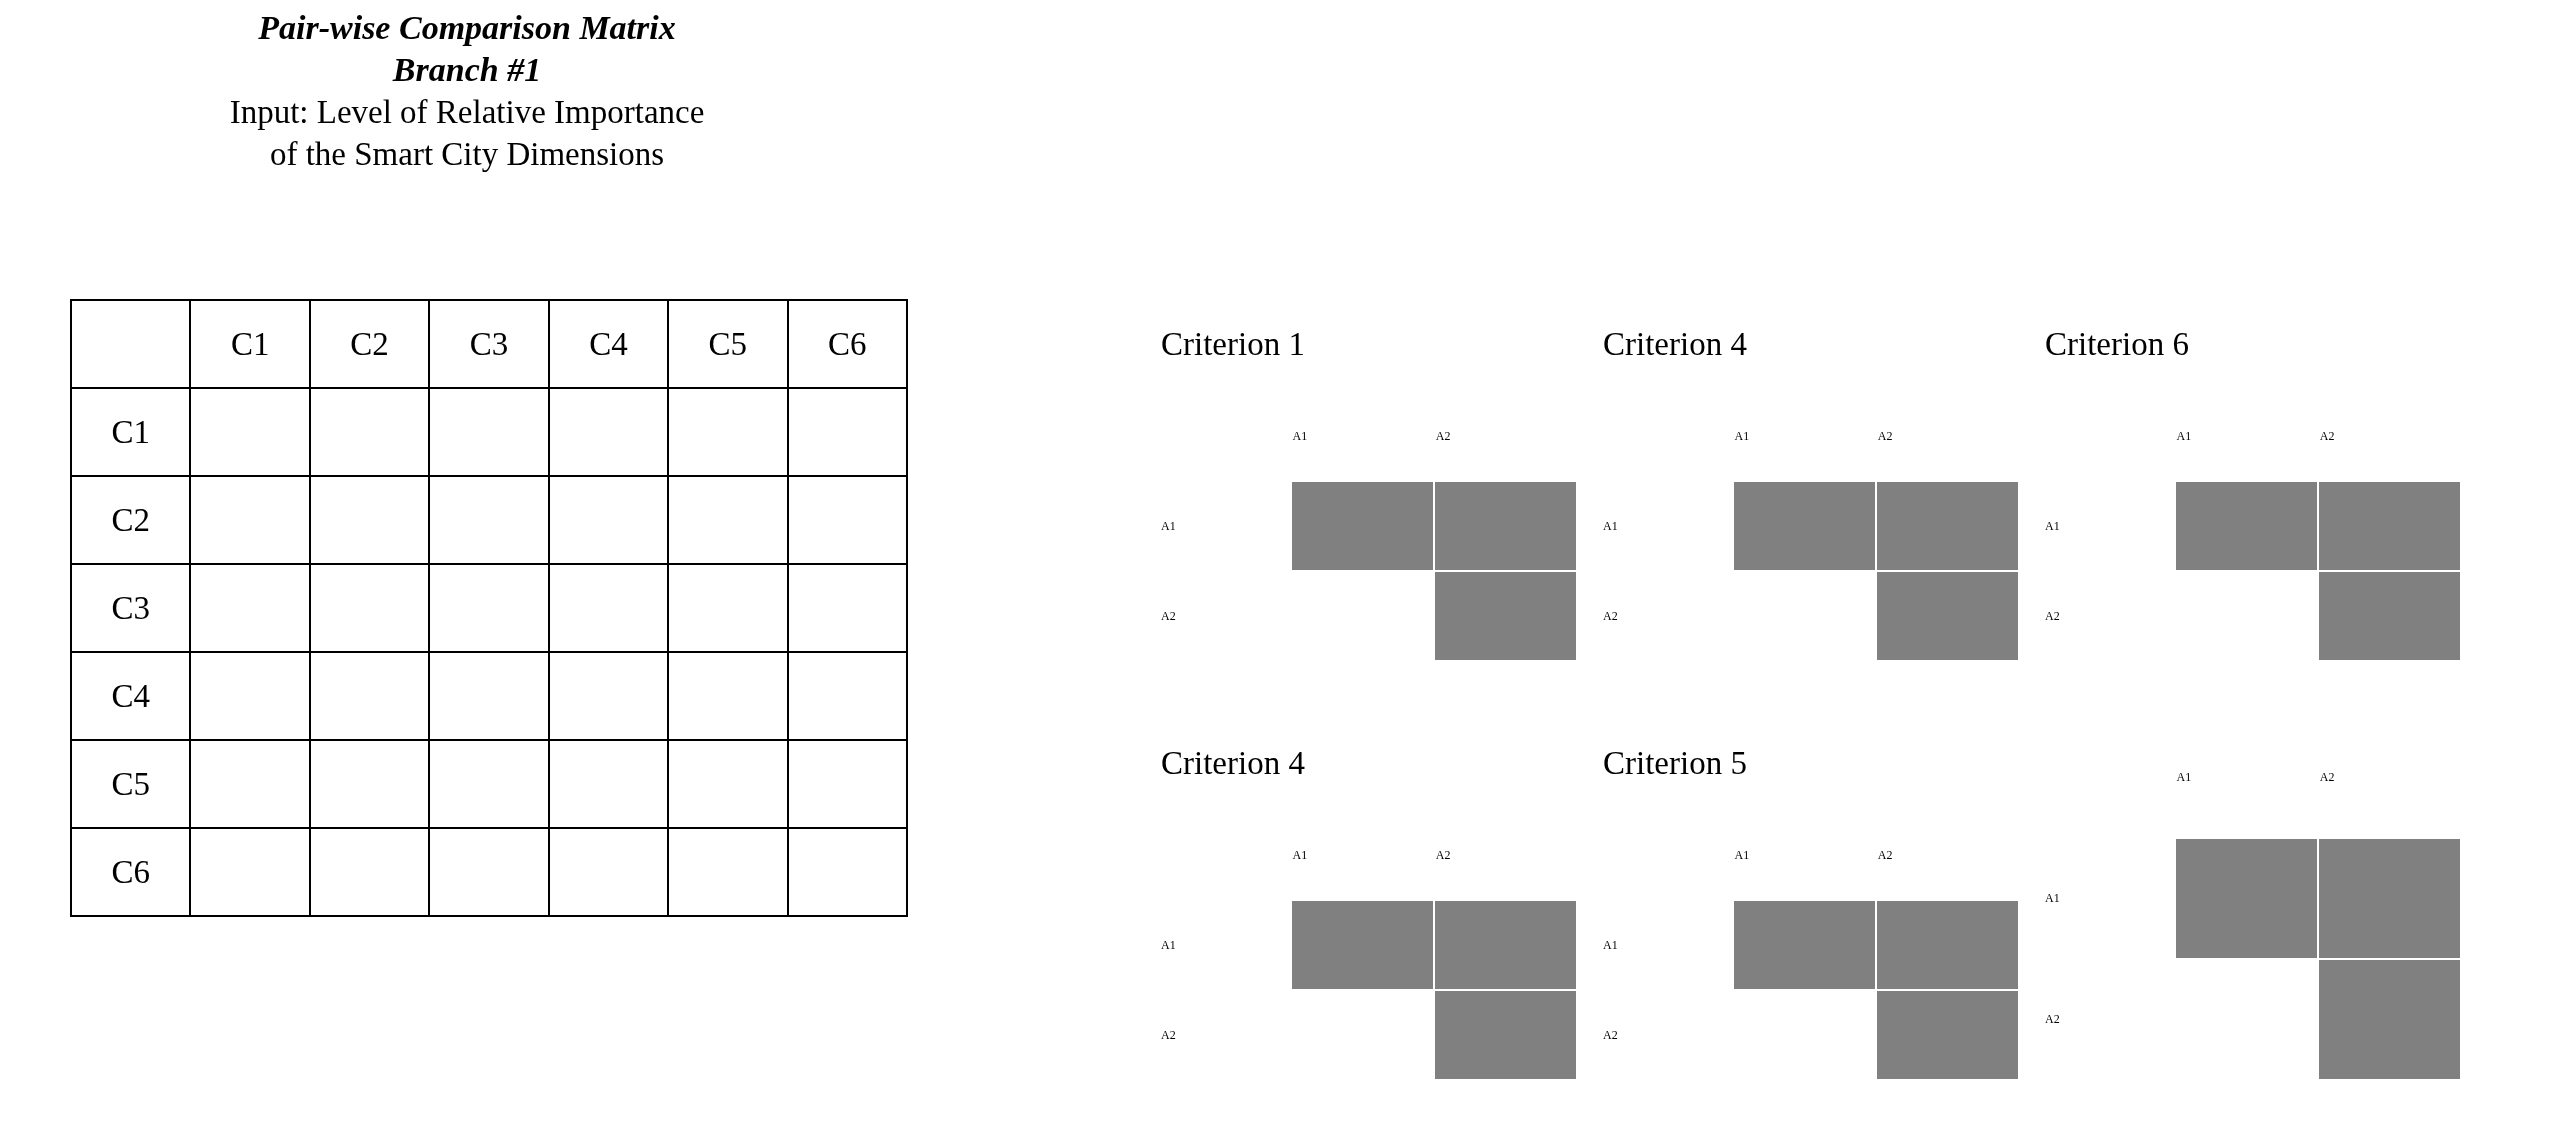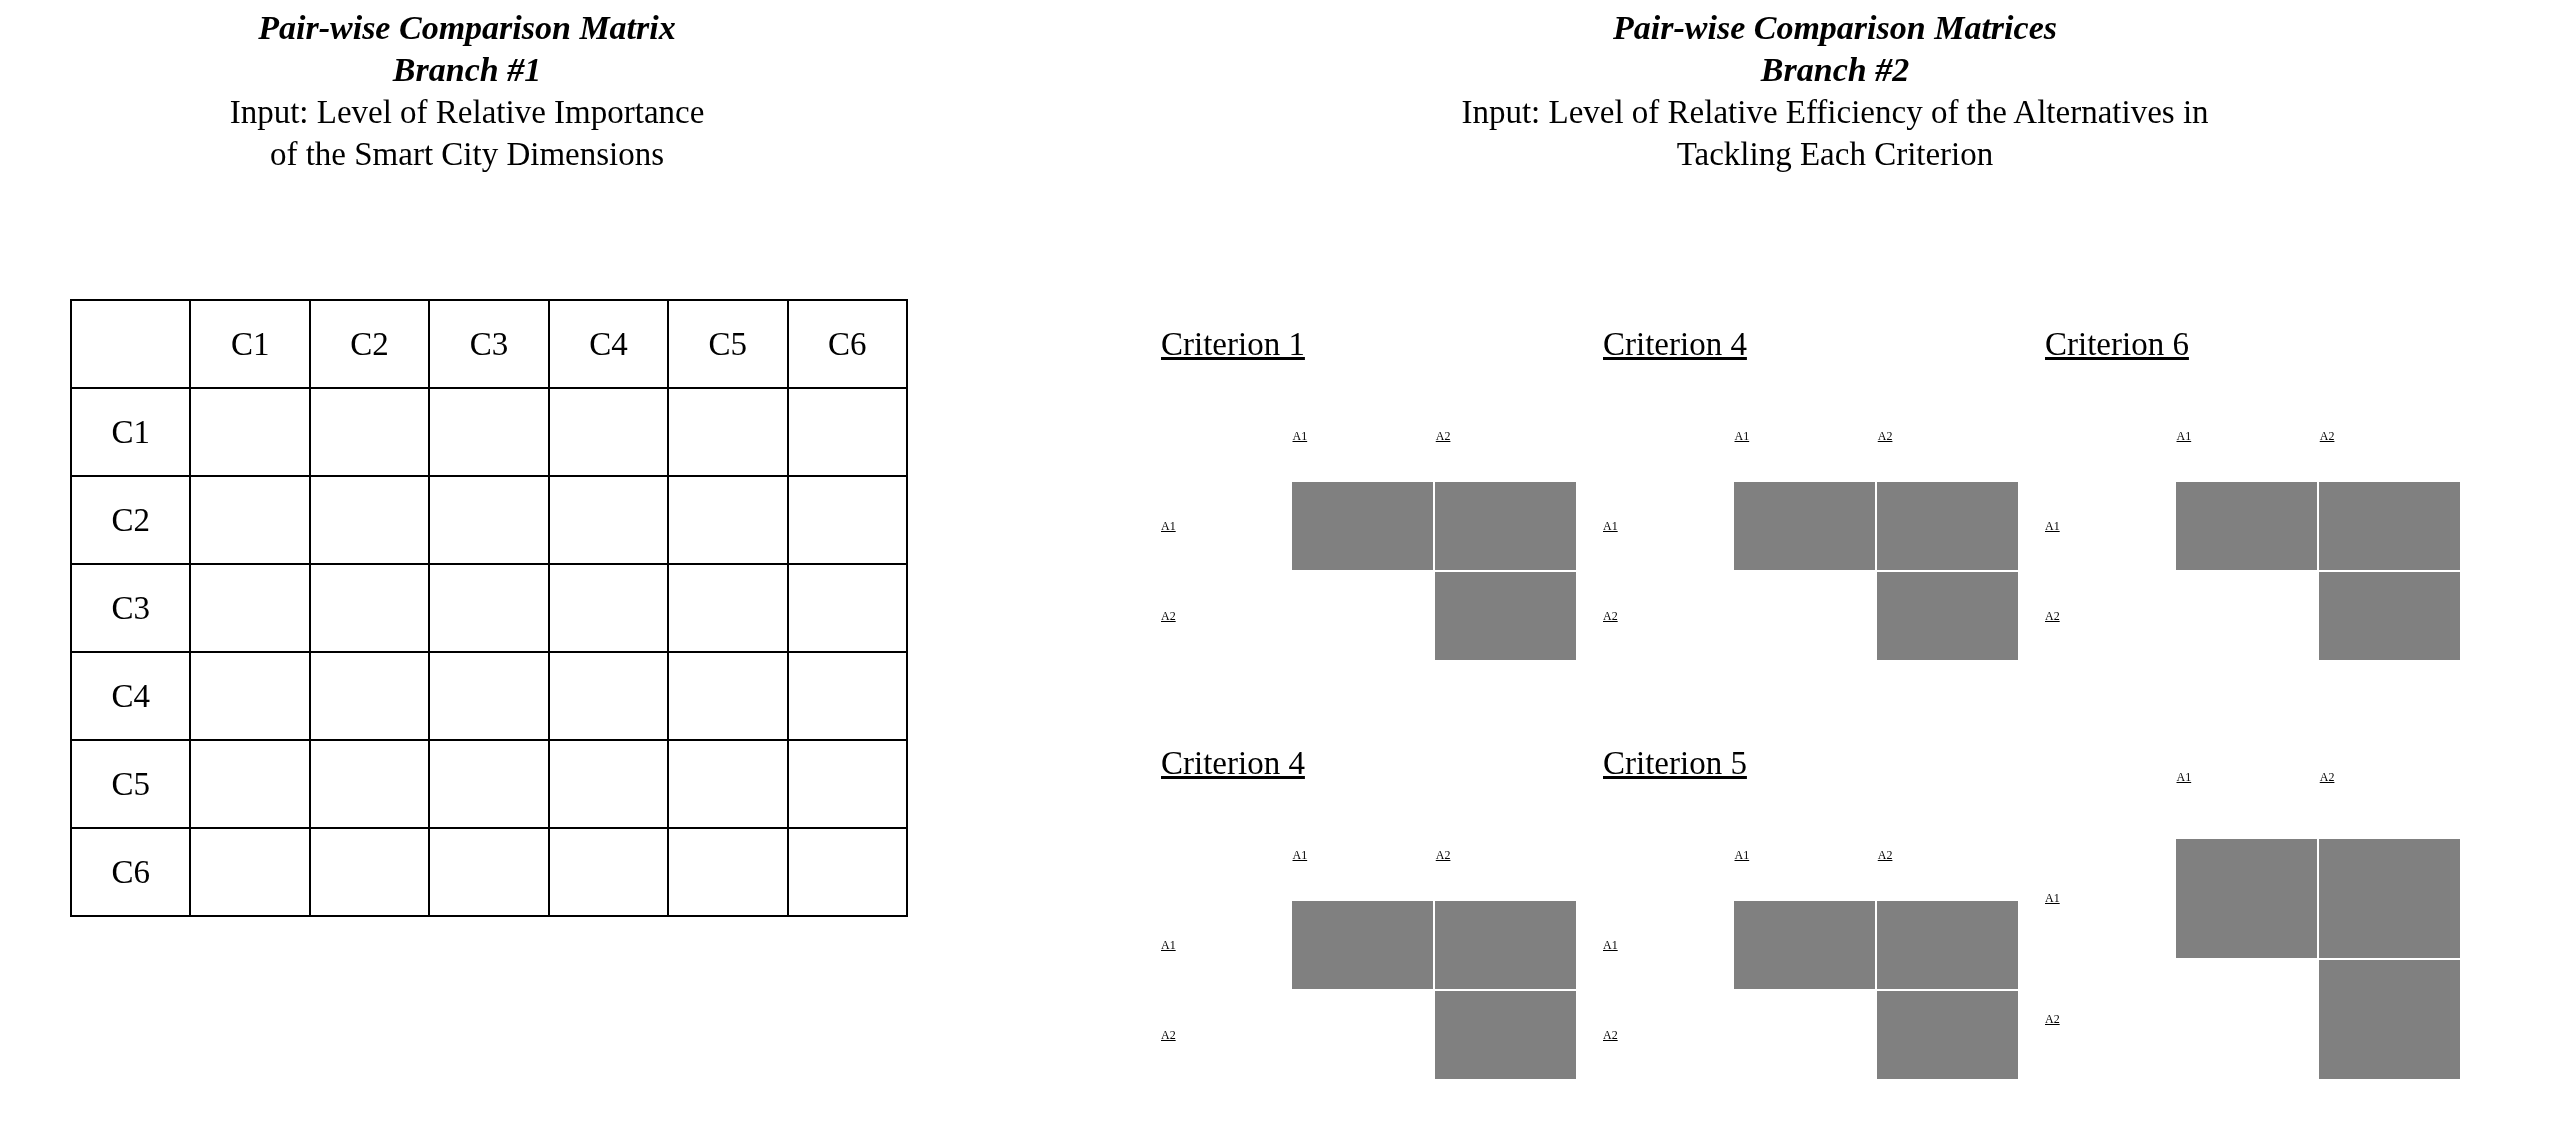--- a/index.html
+++ b/index.html
@@ -77,21 +77,21 @@
   #criterion-grid {
     position: absolute;
     left: 46px;
     top: 297px;
     display: grid;
     grid-template-columns: 420px 420px 420px;
     grid-template-rows: 365px 365px;
     column-gap: 22px;
     row-gap: 54px;
   }
-  table.criterion-table { width: 420px; text-decoration: underline; }
+  table.criterion-table { width: 420px; }
   table.criterion-table td { height: 86px; }
   table.criterion-table col.c-rowhead { width: 132px; }
   table.criterion-table col.c-a1      { width: 144px; }
   table.criterion-table col.c-a2      { width: 144px; }
   table.criterion-table td.criterion-title-cell {
     height: 89px;
     font-size: 33px;
   }
 </style>
 </head>
@@ -185,26 +185,20 @@
         <td class="blank"></td>
         <td class="blank"></td>
         <td class="shaded"></td>
       </tr>
     </tbody>
   </table>
 </div>
 
 <div class="panel" id="branch2-panel">
 
-  <div class="heading-block" id="branch2-heading">
-    <div class="title-line">Pair-wise Comparison Matrices</div>
-    <div class="title-line">Branch #2</div>
-    <div class="subtitle-line">Input: Level of Relative Efficiency of the Alternatives in</div>
-    <div class="subtitle-line">Tackling Each Criterion</div>
-  </div>
 
   <div id="criterion-grid">
 
     <table class="criterion-table">
       <colgroup>
           <col class="c-rowhead">
           <col class="c-a1">
           <col class="c-a2">
         </colgroup>
       <tbody>

